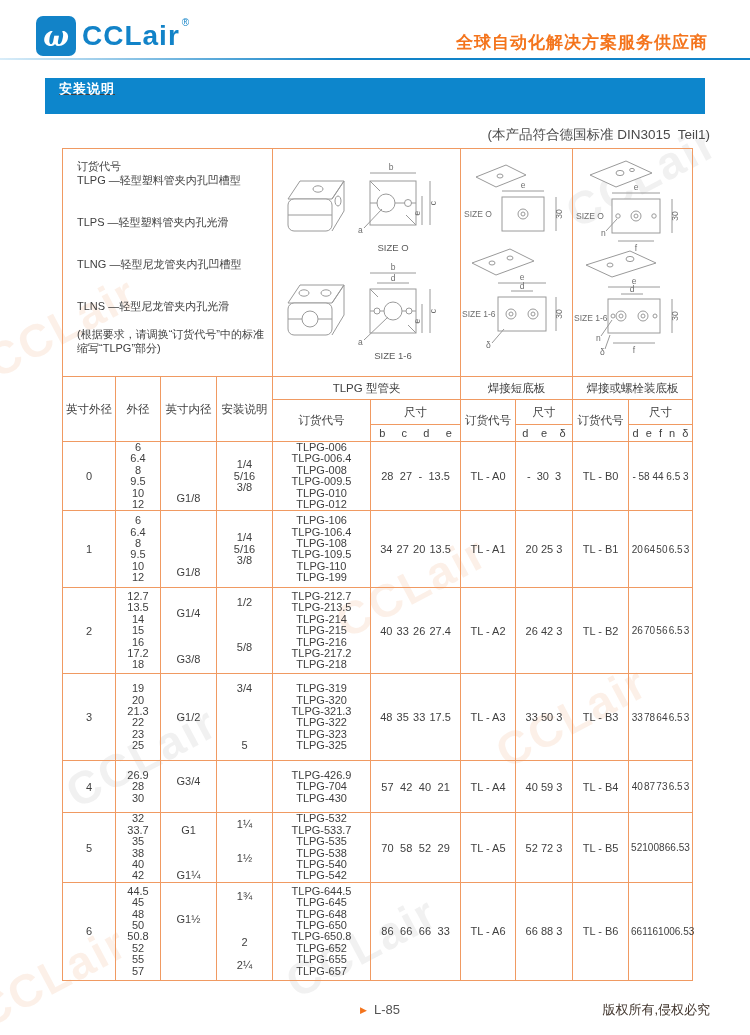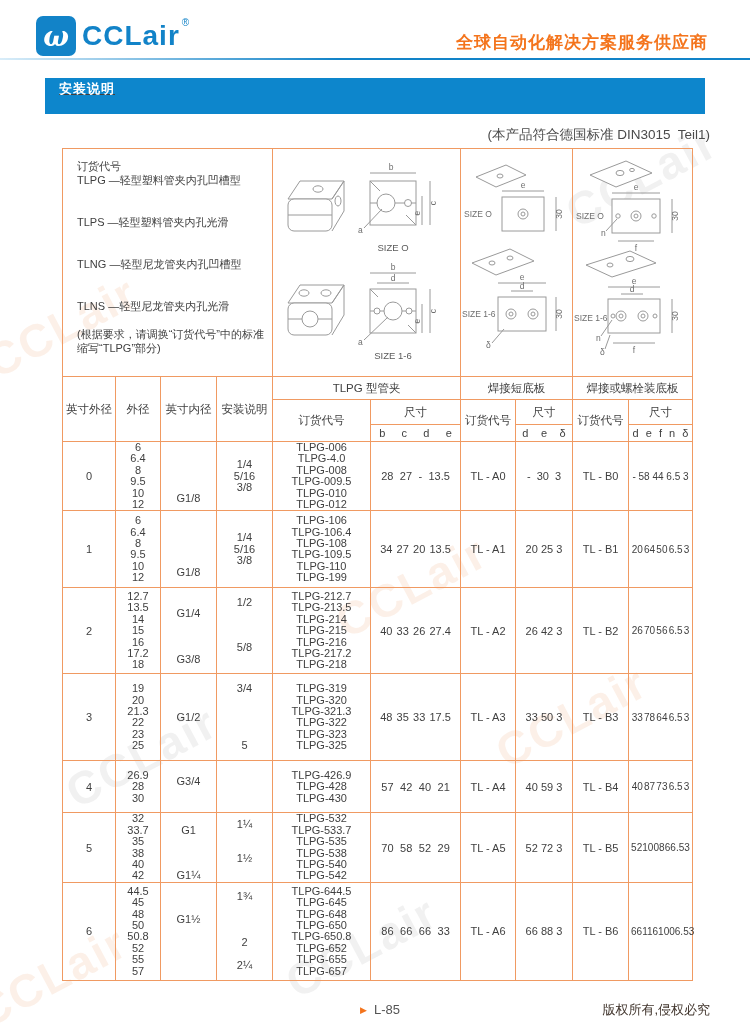--- a/index.html
+++ b/index.html
@@ -305,21 +305,21 @@
 
 G1/8
 </td>
           <td class="c-ml">
 1/4
 5/16
 3/8
 
 </td>
           <td class="c-codes">TLPG-006
-TLPG-4.0
+TLPG-006.4
 TLPG-008
 TLPG-009.5
 TLPG-010
 TLPG-012</td>
           <td class="c-dims dims-4">
             <div class="flexrow">
               <span>28</span>
               <span>27</span>
               <span>-</span>
               <span>13.5</span>
@@ -512,21 +512,21 @@
           <td class="c-ml">26.9
 28
 30</td>
           <td class="c-ml">G3/4
 
 </td>
           <td class="c-ml">
 
 </td>
           <td class="c-codes">TLPG-426.9
-TLPG-428
+TLPG-704
 TLPG-430</td>
           <td class="c-dims dims-4">
             <div class="flexrow">
               <span>57</span>
               <span>42</span>
               <span>40</span>
               <span>21</span>
             </div>
           </td>
           <td class="c-code">TL - A4</td>

